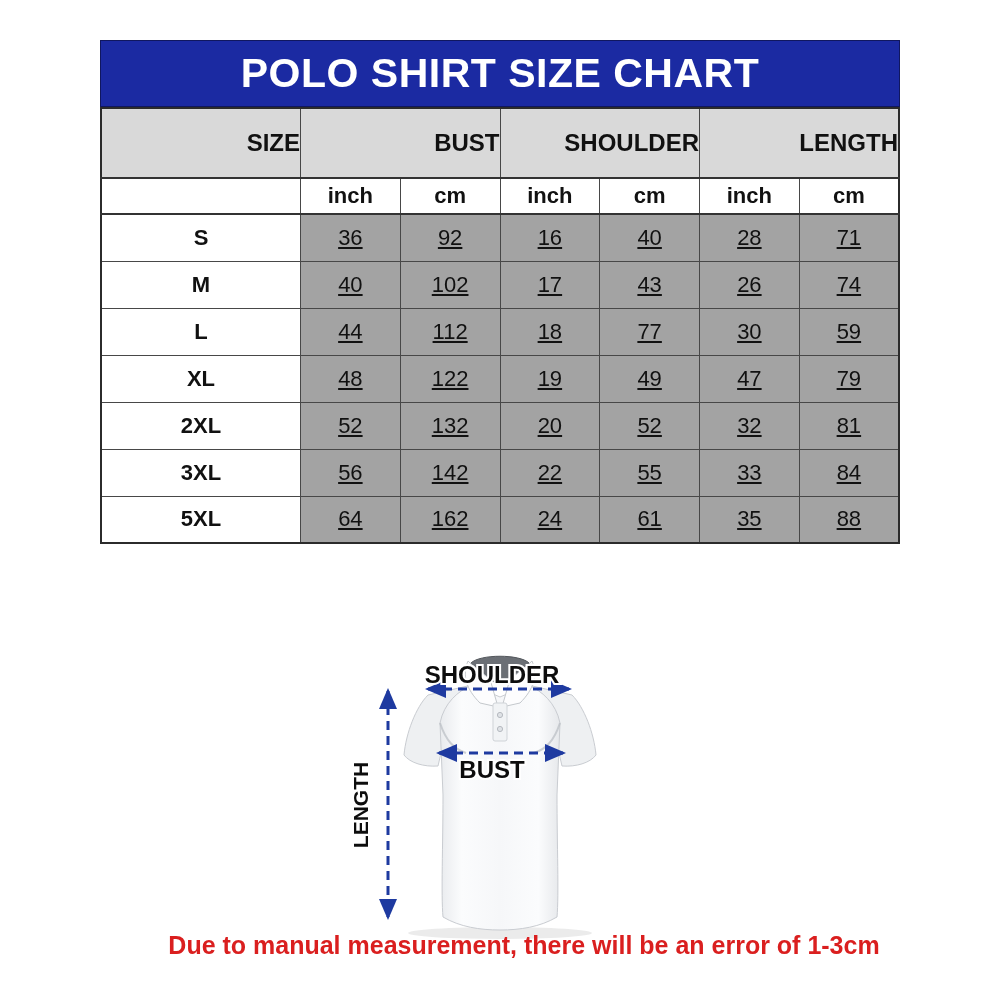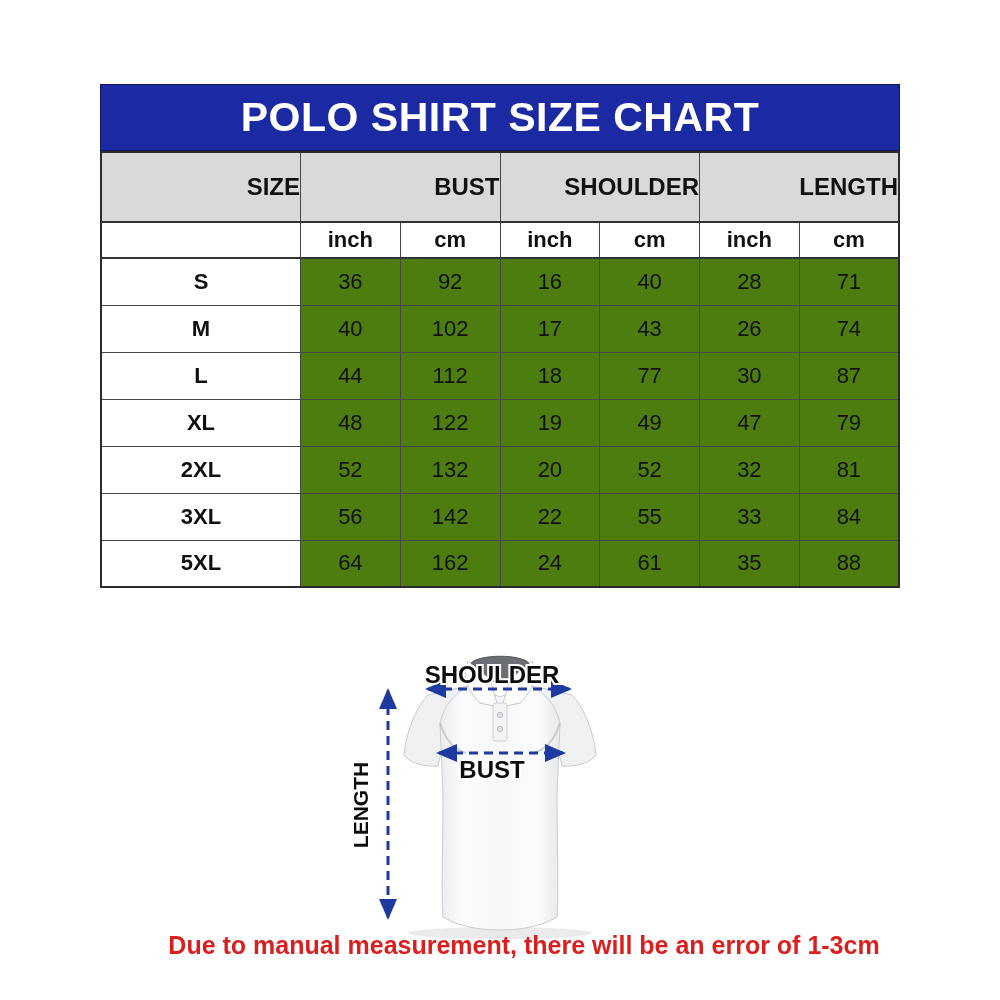--- a/index.html
+++ b/index.html
@@ -30,21 +30,20 @@
     top: 40px;
     width: 800px;
   }
   .title-bar {
     height: 67px;
     background: var(--title-blue);
     border: 1px solid var(--title-blue-edge);
     display: flex;
     align-items: center;
     justify-content: center;
-    margin-top: 44px;
   }
   .title-bar h1 {
     margin: 0;
     color: #ffffff;
     font-size: 41px;
     font-weight: bold;
     letter-spacing: 0.5px;
     white-space: nowrap;
   }
   table.sizes {
@@ -77,21 +76,22 @@
   }
   tr.data-row { height: 47px; }
   tr.data-row th {
     font-size: 22px;
     font-weight: bold;
     background: #ffffff;
   }
   tr.data-row td {
     font-size: 22px;
     font-weight: normal;
-    background: #4d7c0f;
+    background: #a3a3a3;
+    text-decoration: underline;
   }
   .diagram {
     position: absolute;
     left: 340px;
     top: 645px;
     width: 330px;
     height: 300px;
   }
   .note {
     position: absolute;
@@ -161,21 +161,21 @@
             <td>26</td>
             <td>74</td>
           </tr>
           <tr class="data-row">
             <th>L</th>
             <td>44</td>
             <td>112</td>
             <td>18</td>
             <td>77</td>
             <td>30</td>
-            <td>87</td>
+            <td>59</td>
           </tr>
           <tr class="data-row">
             <th>XL</th>
             <td>48</td>
             <td>122</td>
             <td>19</td>
             <td>49</td>
             <td>47</td>
             <td>79</td>
           </tr>

